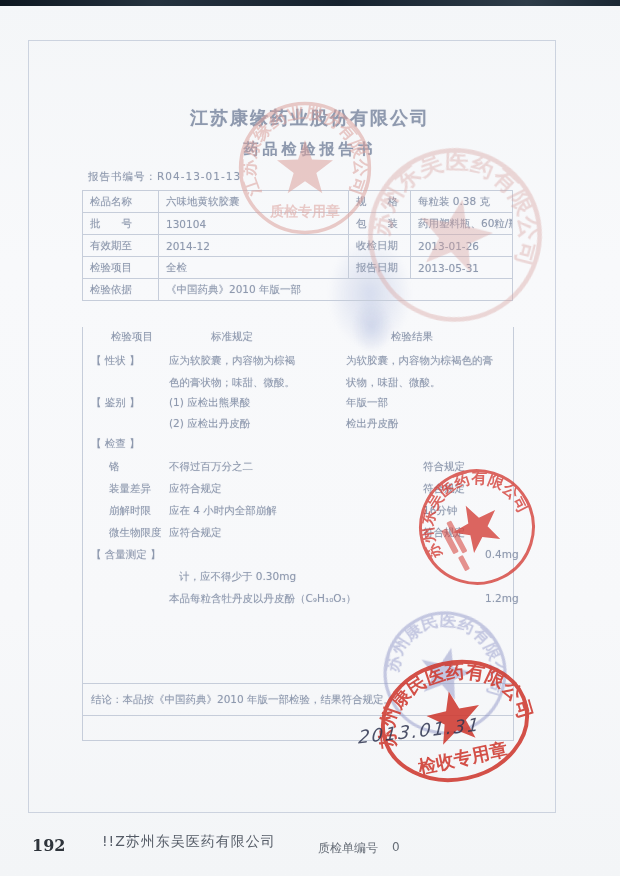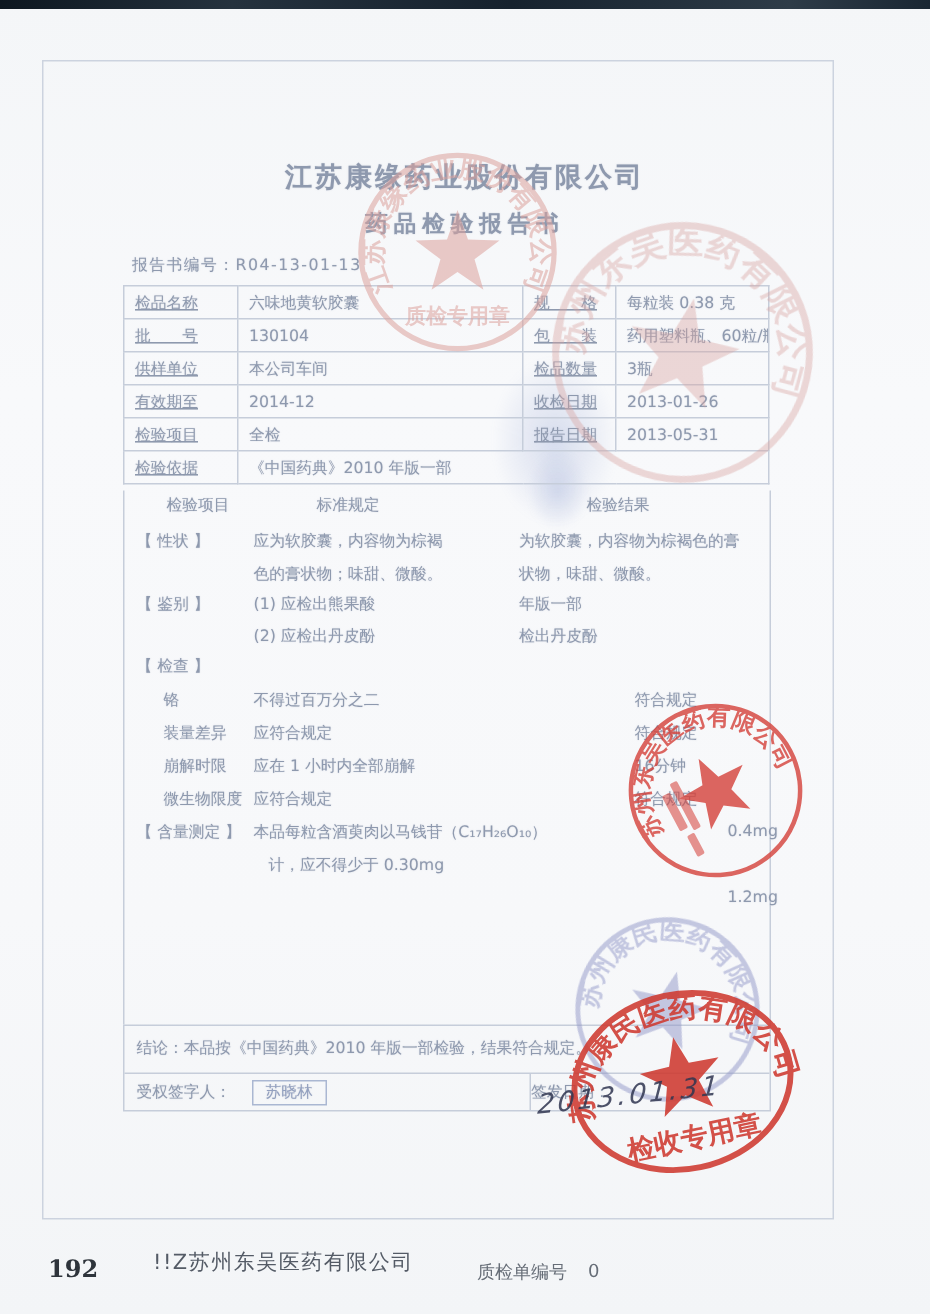--- a/index.html
+++ b/index.html
@@ -12,21 +12,21 @@
         border:1px solid rgba(148,162,188,.42);}
   .faint{color:#8e99ae;text-shadow:0 0 1px rgba(142,153,174,.4);}
   .title{position:absolute;left:0;width:620px;text-align:center;top:106px;
         font-size:18px;font-weight:bold;letter-spacing:2px;}
   .subtitle{position:absolute;left:0;width:620px;text-align:center;top:140px;
         font-size:15px;font-weight:bold;letter-spacing:4px;}
   .repno{position:absolute;left:88px;top:170px;font-size:10.5px;letter-spacing:1px;}
   table.itable{position:absolute;left:82px;top:190px;width:430px;border-collapse:collapse;table-layout:fixed;}
   table.itable td{border:1px solid #c6cdda;height:21px;font-size:10.5px;color:#8e99ae;
         padding:0 3px 0 7px;white-space:nowrap;overflow:hidden;text-shadow:0 0 1px rgba(142,153,174,.4);}
-  td.lab{color:#97a1b6;text-decoration:underline;}
+  td.lab{color:#97a1b6;}
   .bodybox{position:absolute;left:82px;top:327px;width:430px;height:356px;
         border-left:1px solid #c6cdda;border-right:1px solid #c6cdda;}
   .bline{position:absolute;left:0;width:428px;height:16px;font-size:10.5px;}
   .bline span{position:absolute;white-space:nowrap;}
   .bi{left:8px;} .sub .bi{left:26px;} .bs{left:86px;} .sindent .bs{left:96px;}
   .br{left:263px;} .rb{left:340px;} .rc{left:402px;}
   .bhead .h1{left:28px;} .bhead .h2{left:128px;} .bhead .h3{left:308px;}
   .conc{position:absolute;left:82px;top:683px;width:430px;height:56px;border:1px solid #c6cdda;}
   .crow1{position:absolute;top:0;left:0;width:422px;height:31px;line-height:31px;
         border-bottom:1px solid #c6cdda;font-size:10.5px;padding-left:8px;}
@@ -87,26 +87,20 @@
       <td class="lab">规　　格</td>
       <td>每粒装 0.38 克</td>
     </tr>
     <tr>
       <td class="lab">批　　号</td>
       <td>130104</td>
       <td class="lab">包　　装</td>
       <td>药用塑料瓶、60粒/瓶</td>
     </tr>
     <tr>
-      <td class="lab">供样单位</td>
-      <td>本公司车间</td>
-      <td class="lab">检品数量</td>
-      <td>3瓶</td>
-    </tr>
-    <tr>
       <td class="lab">有效期至</td>
       <td>2014-12</td>
       <td class="lab">收检日期</td>
       <td>2013-01-26</td>
     </tr>
     <tr>
       <td class="lab">检验项目</td>
       <td>全检</td>
       <td class="lab">报告日期</td>
       <td>2013-05-31</td>
@@ -150,51 +144,43 @@
       <span class="bs">不得过百万分之二</span>
       <span class="rb">符合规定</span>
     </div>
     <div class="bline sub faint" style="top:155px">
       <span class="bi">装量差异</span>
       <span class="bs">应符合规定</span>
       <span class="rb">符合规定</span>
     </div>
     <div class="bline sub faint" style="top:177px">
       <span class="bi">崩解时限</span>
-      <span class="bs">应在 1 小时内全部崩解</span>
+      <span class="bs">应在 4 小时内全部崩解</span>
       <span class="rb">16分钟</span>
     </div>
     <div class="bline sub faint" style="top:199px">
       <span class="bi">微生物限度</span>
       <span class="bs">应符合规定</span>
       <span class="rb">符合规定</span>
     </div>
     <div class="bline faint" style="top:221px">
       <span class="bi">【 含量测定 】</span>
-      <span class="bs">本品每粒含酒萸肉以马钱苷（C₁₇H₂₆O₁₀）</span>
       <span class="rc">0.4mg</span>
     </div>
     <div class="bline sindent faint" style="top:243px">
       <span class="bs">计，应不得少于 0.30mg</span>
     </div>
     <div class="bline faint" style="top:265px">
+      <span class="bs">本品每粒含牡丹皮以丹皮酚（C₉H₁₀O₃）</span>
       <span class="rc">1.2mg</span>
     </div>
   </div>
 
   <div class="conc">
     <div class="crow1 faint">结论：本品按《中国药典》2010 年版一部检验，结果符合规定。</div>
-    <div class="crow2">
-      <div class="ccell-l faint">
-        <span>受权签字人：</span><span class="namebox">苏晓林</span>
-      </div>
-      <div class="ccell-r faint">
-        <span>签发日期：</span>
-      </div>
-    </div>
   </div>
 
   <div class="stamp s1">
     <svg viewBox="0 0 200 200">
       <circle cx="100" cy="100" r="92" fill="none" stroke="currentColor" stroke-width="5"></circle>
       <path id="arc1" d="M 32.3,124.6 A 72,72 0 1 1 167.7,124.6" fill="none"></path>
       <text fill="currentColor" font-size="25" font-weight="bold">
         <textPath href="#arc1" startOffset="50%" text-anchor="middle">江苏康缘药业股份有限公司</textPath>
       </text>
       <path fill="currentColor" d="M100,60 L110,88 L140,89 L116.2,107 L124.7,136 L100,119 L75.3,136 L83.8,107 L60,89 L90,88 Z"></path>

